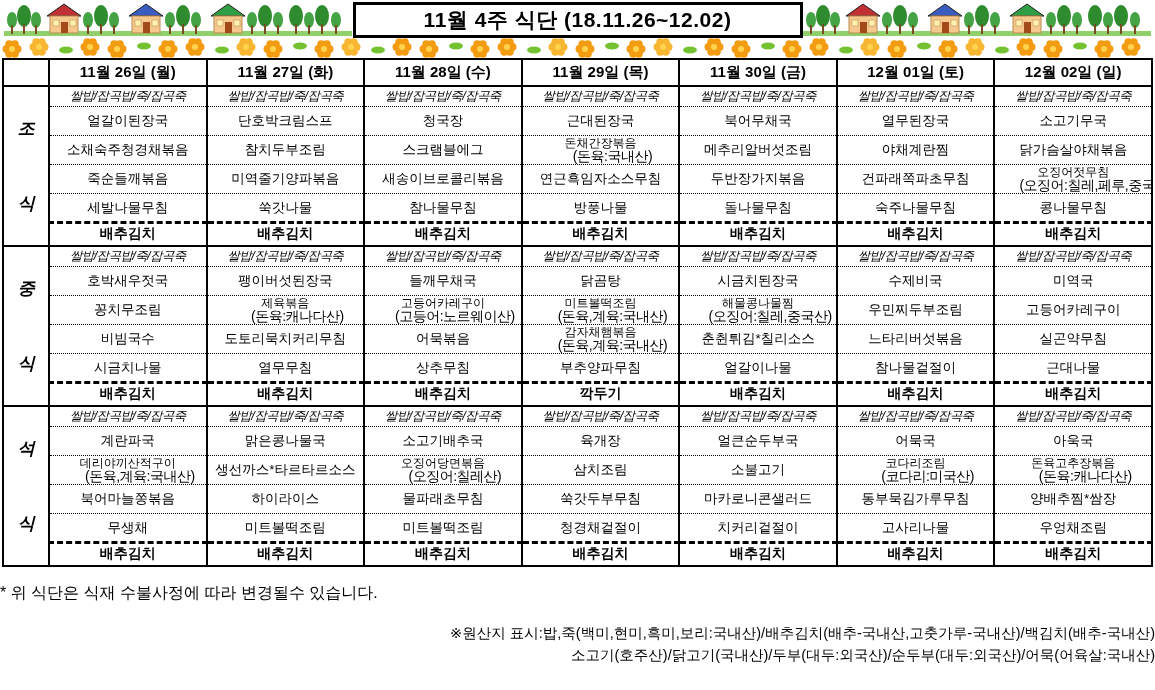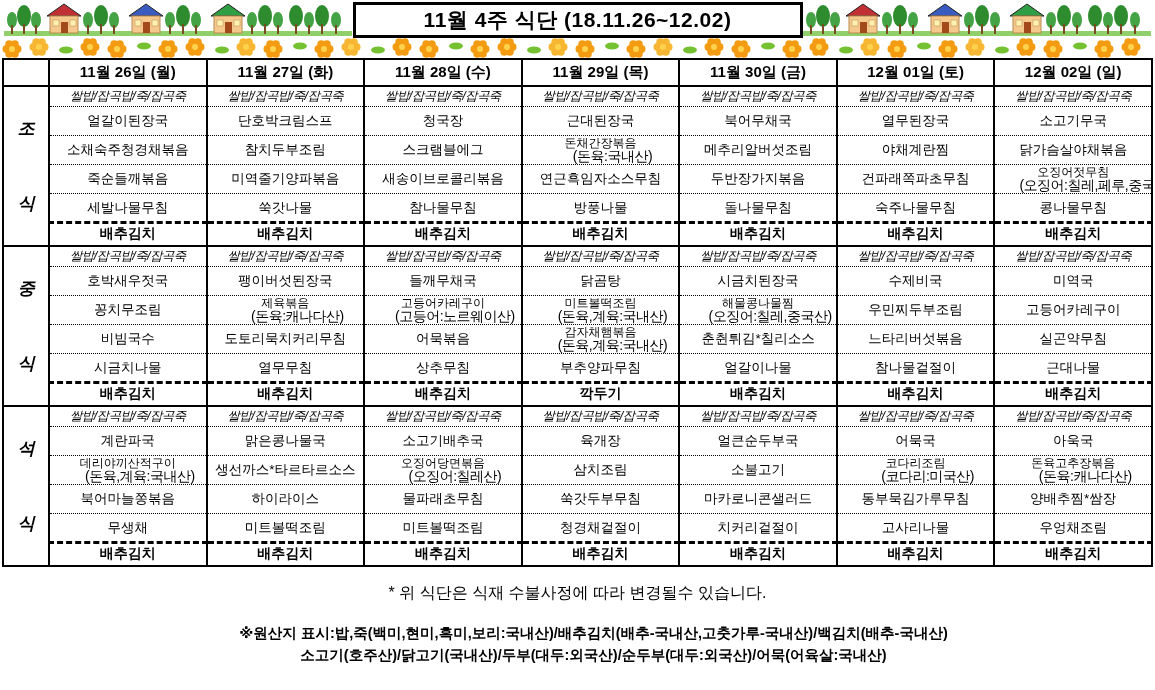--- a/index.html
+++ b/index.html
@@ -35,22 +35,22 @@
   .menu tr.r-rice td{border-top:2px solid #000;font-size:12.5px;letter-spacing:-0.6px;font-weight:500;font-style:italic;}
   .menu tr.r-dish td{border-top:1px dotted #000;}
   .menu tr.r-kimchi td{border-top:3px dashed #000;font-size:14px;font-weight:700;}
   td.meal-label{border-top:2px solid #000;border-right:2px solid #000;background:#fff;}
   .label-wrap{height:150px;display:flex;flex-direction:column;justify-content:space-around;align-items:center;}
   .mchar{font-size:17px;font-weight:700;}
   .dish-name{font-size:13.5px;font-weight:500;line-height:15px;}
   td.has-origin .dish-name{font-size:12px;line-height:13px;}
   .origin{font-size:14px;line-height:12px;letter-spacing:-0.5px;margin-left:24px;}
   
-  .note1{margin-top:16px;text-align:center;font-size:16px;font-weight:500;}
-  .note2{margin-top:18px;text-align:center;font-size:14.5px;line-height:22px;font-weight:700;margin-left:32px;}
+  .note1{margin-top:16px;text-align:left;font-size:16px;font-weight:500;}
+  .note2{margin-top:18px;text-align:right;font-size:14.5px;line-height:22px;font-weight:400;margin-left:32px;}
 </style>
 </head>
 <body>
 
 <div class="banner">
   <div class="strip left" id="strip-left"><svg width="348" height="36" viewBox="0 0 348 36">
         <rect x="0" y="30" width="348" height="5" fill="#8fd06a"></rect>
         <ellipse cx="8" cy="19" rx="5" ry="8" fill="#44a344"></ellipse>
         <rect x="7" y="24" width="2" height="9" fill="#7a4a20"></rect>
         <ellipse cx="20" cy="15" rx="7" ry="11" fill="#2e8b2e"></ellipse>

